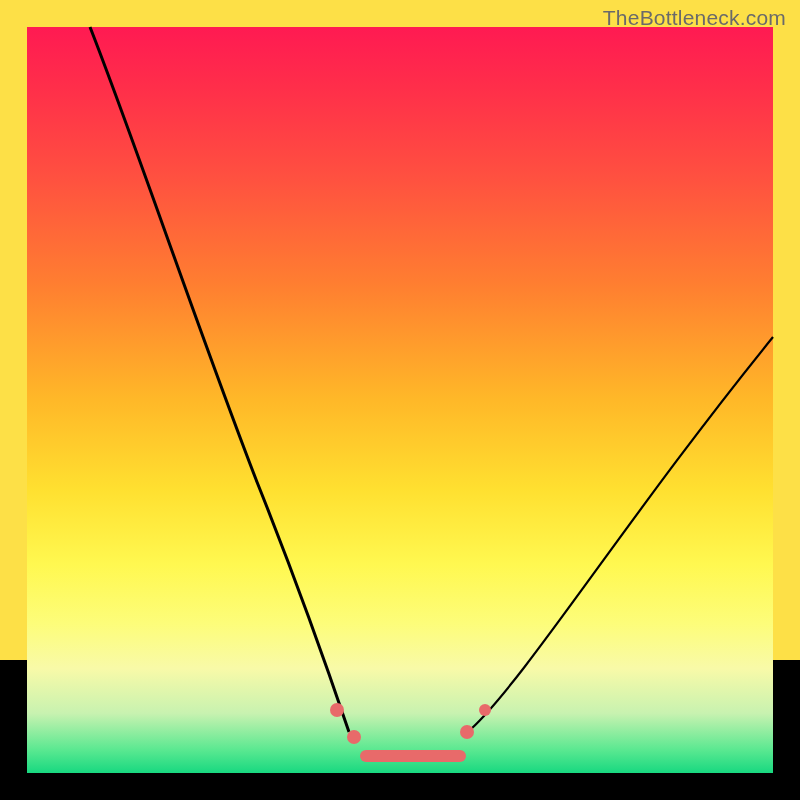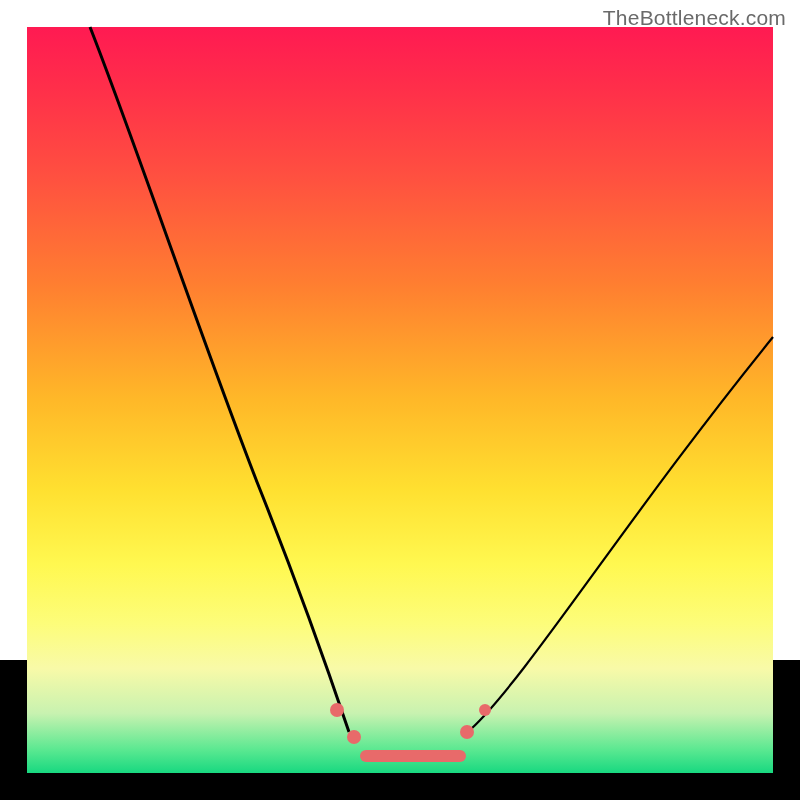--- a/index.html
+++ b/index.html
@@ -10,21 +10,21 @@
     background: #000;
     overflow: hidden;
     font-family: Arial, Helvetica, sans-serif;
   }
   .frame {
     position: absolute;
     left: 0;
     top: 0;
     width: 800px;
     height: 660px;
-    background: #ffffff;
+    background: #fde047;
   }
   .plot-area {
     position: absolute;
     left: 27px;
     top: 27px;
     width: 746px;
     height: 746px;
     
     background: linear-gradient(
       to bottom,

